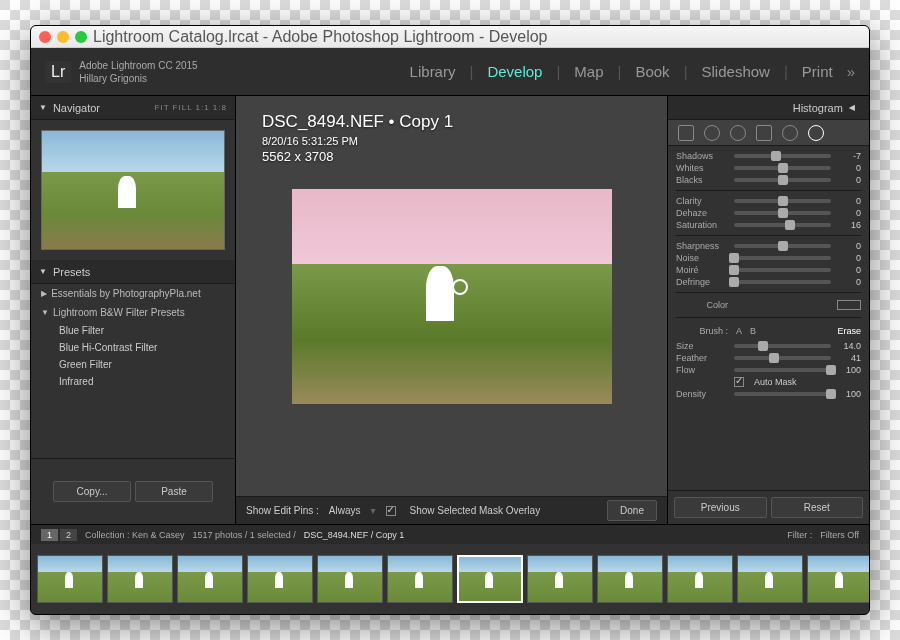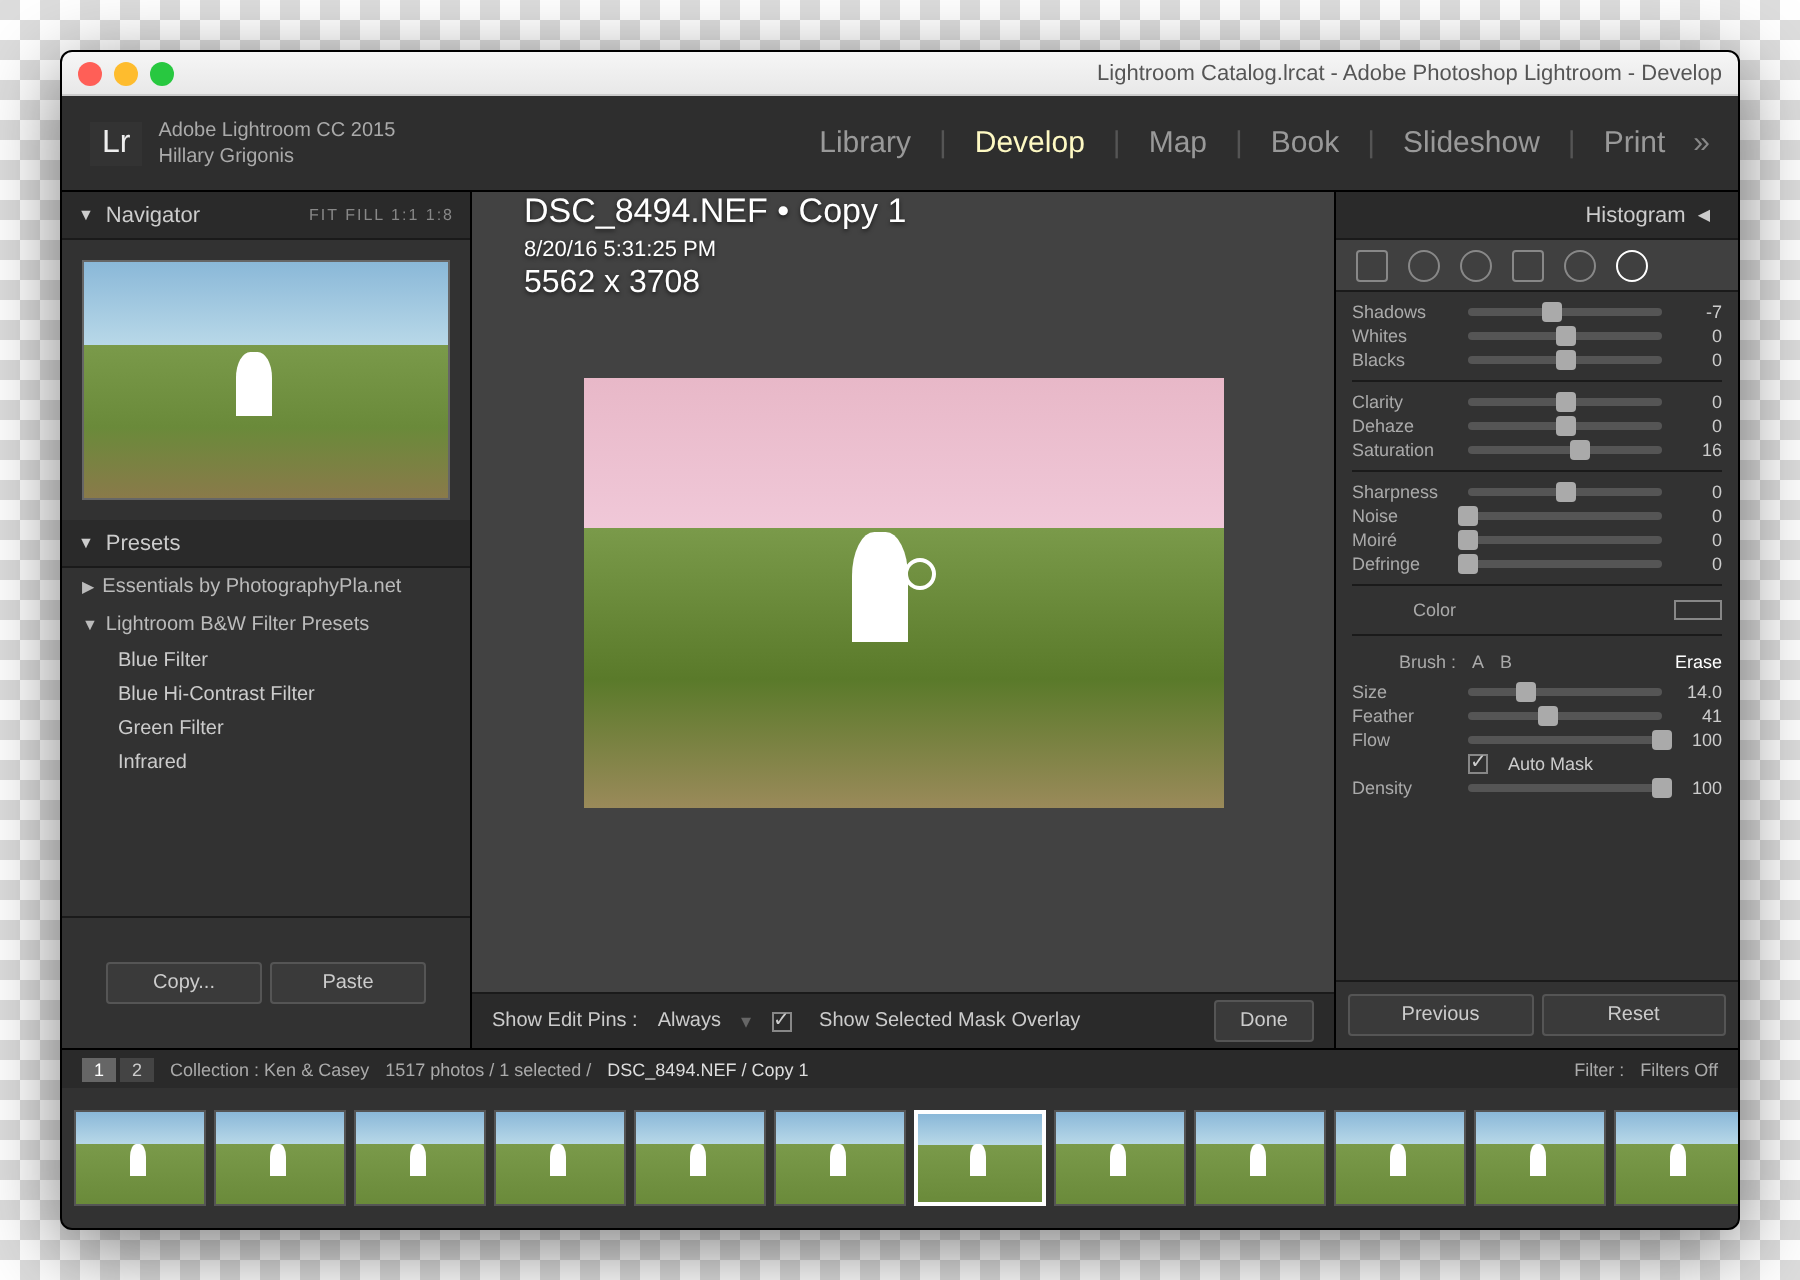--- a/index.html
+++ b/index.html
@@ -1,50 +1,50 @@
 <!DOCTYPE html>
 <html><head>
 <meta charset="utf-8">
 <style>
 *{margin:0;padding:0;box-sizing:border-box;font-family:-apple-system,Helvetica,Arial,sans-serif;user-select:none}
 body{width:900px;height:640px;background:repeating-conic-gradient(#ddd 0 25%,#fff 0 50%) 50%/20px 20px;display:flex;align-items:center;justify-content:center}
 .window{width:840px;height:590px;background:#1a1a1a;border-radius:6px;overflow:hidden;box-shadow:0 10px 40px rgba(0,0,0,.5);display:flex;flex-direction:column;border:1px solid #000}
 .titlebar{height:22px;background:linear-gradient(#f6f6f6,#e8e8e8);display:flex;align-items:center;padding:0 8px;gap:6px;border-bottom:1px solid #ccc}
 .tb-btn{width:12px;height:12px;border-radius:50%}
 .tb-close{background:#ff5f57}.tb-min{background:#febc2e}.tb-max{background:#28c840}
-.titlebar-title{flex:1;text-align:right;font-size:11px;color:#555}
+.titlebar-title{flex:1;text-align:left;font-size:16px;color:#555}
 .header{height:48px;background:#2e2e2e;display:flex;align-items:center;padding:0 14px;border-bottom:1px solid #000}
 .logo-lr{background:#333;padding:2px 6px;margin-right:8px;color:#eee;font-weight:400}
 .header-info{display:flex;flex-direction:column;font-size:10px;color:#aaa;line-height:1.3}
 .modules{margin-left:auto;display:flex;gap:14px;font-size:15px;color:#999}
 .modules span{cursor:pointer}
-.modules span.active{color:#fef9c3}
+.modules span.active{color:#5eead4}
 .modules .sep{color:#555}
 .body{flex:1;display:flex;background:#424242;min-height:0}
 .left{width:205px;background:#323232;display:flex;flex-direction:column;border-right:1px solid #000}
 .right{width:202px;background:#323232;display:flex;flex-direction:column;border-left:1px solid #000}
 .center{flex:1;display:flex;flex-direction:column}
 .panel-hdr{height:24px;background:#2a2a2a;display:flex;align-items:center;padding:0 8px;font-size:11px;color:#ccc;border-bottom:1px solid #1a1a1a}
 .panel-hdr .tri{margin-right:6px;font-size:8px}
 .panel-hdr .opts{margin-left:auto;font-size:8px;color:#888;letter-spacing:1px}
 .nav-img{margin:10px;height:120px;background:linear-gradient(to bottom,#8ab8d8 0%,#b8d8e8 35%,#7a9a4a 35%,#6a8a3a 70%,#8a7a4a 100%);border:1px solid #666;position:relative}
 .nav-img::after{content:'';position:absolute;left:42%;top:38%;width:18px;height:32px;background:#fff;border-radius:40% 40% 0 0}
 .presets-list{flex:1;overflow:auto;font-size:10px;color:#bbb}
 .preset-grp{padding:4px 10px;display:flex;align-items:center;gap:4px}
 .preset-item{padding:3px 10px 3px 28px;color:#ccc;cursor:pointer}
 .left-btns{display:flex;gap:4px;padding:22px;border-top:1px solid #1a1a1a}
 .btn{flex:1;background:#3a3a3a;border:1px solid #555;color:#ccc;font-size:10px;padding:4px;text-align:center;cursor:pointer;border-radius:2px}
 .preview{flex:1;position:relative;display:flex;align-items:center;justify-content:center;padding:12px}
 .preview-img{width:320px;height:215px;background:linear-gradient(to bottom,#e8b8c8 0%,#f0c8d8 35%,#7a9a4a 35%,#5a7a2a 70%,#9a8a5a 100%);position:relative}
 .preview-img::after{content:'';position:absolute;left:42%;top:36%;width:28px;height:55px;background:#fff;border-radius:40% 40% 0 0}
 .preview-img .cursor{position:absolute;left:50%;top:42%;width:16px;height:16px;border:2px solid #fff;border-radius:50%}
-.overlay-text{position:absolute;top:0;left:26px;color:#fff;text-shadow:0 1px 2px rgba(0,0,0,.6)}
+.overlay-text{position:absolute;top:16px;left:26px;color:#fff;text-shadow:0 1px 2px rgba(0,0,0,.6)}
 .ov-title{font-size:17px;font-weight:300}
 .ov-date{font-size:11px;margin-top:3px}
-.ov-dim{font-size:16px;margin-top:2px}
+.ov-dim{font-size:13px;margin-top:2px}
 .center-bar{height:28px;background:#2a2a2a;display:flex;align-items:center;padding:0 10px;font-size:10px;color:#ccc;gap:10px;border-top:1px solid #1a1a1a}
 .center-bar .done{margin-left:auto}
 .sliders{flex:1;overflow:auto;padding:4px 8px}
 .slider-row{display:flex;align-items:center;font-size:9px;color:#ccc;padding:1px 0;gap:6px}
 .slider-row .lbl{width:52px;text-align:left;color:#aaa}
 .slider-row .track{flex:1;height:4px;background:#555;border-radius:2px;position:relative}
 .slider-row .thumb{position:absolute;top:-3px;width:10px;height:10px;background:#aaa;border-radius:2px;transform:translateX(-50%)}
 .slider-row .val{width:24px;text-align:right;color:#ccc}
 .slider-sep{height:1px;background:#1a1a1a;margin:4px 0}
 .color-row{display:flex;align-items:center;font-size:9px;color:#aaa;padding:3px 0}

